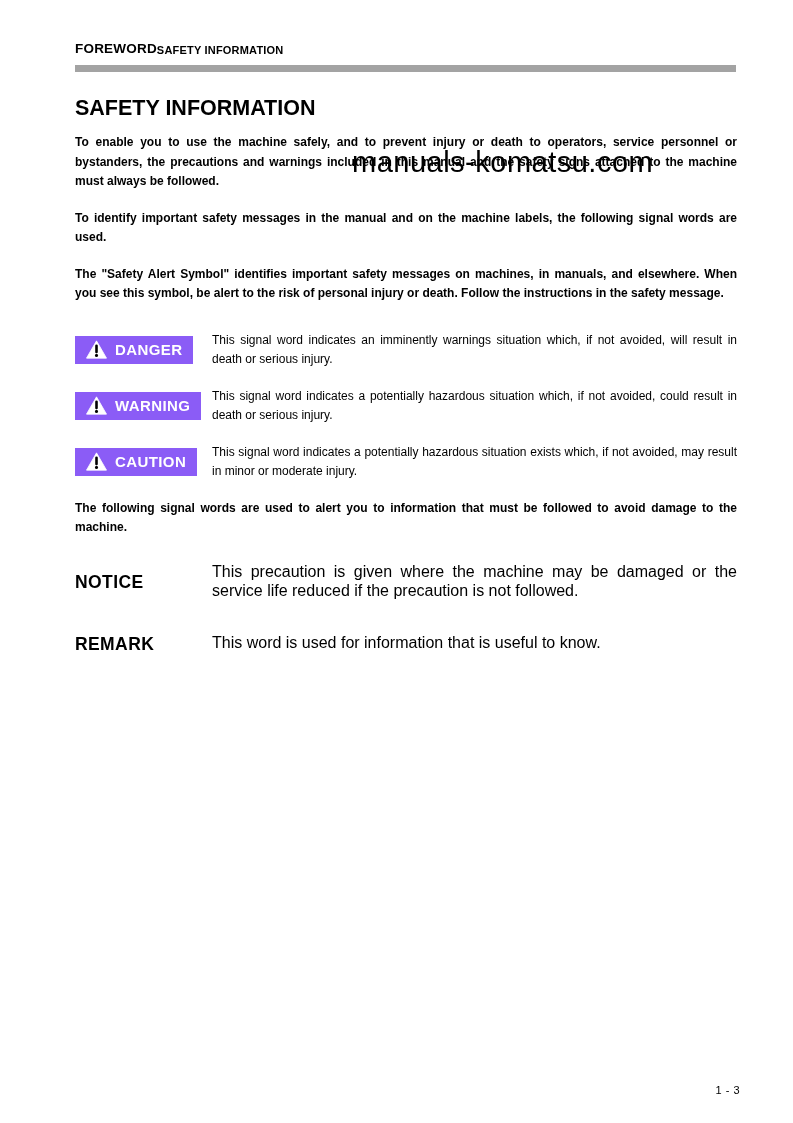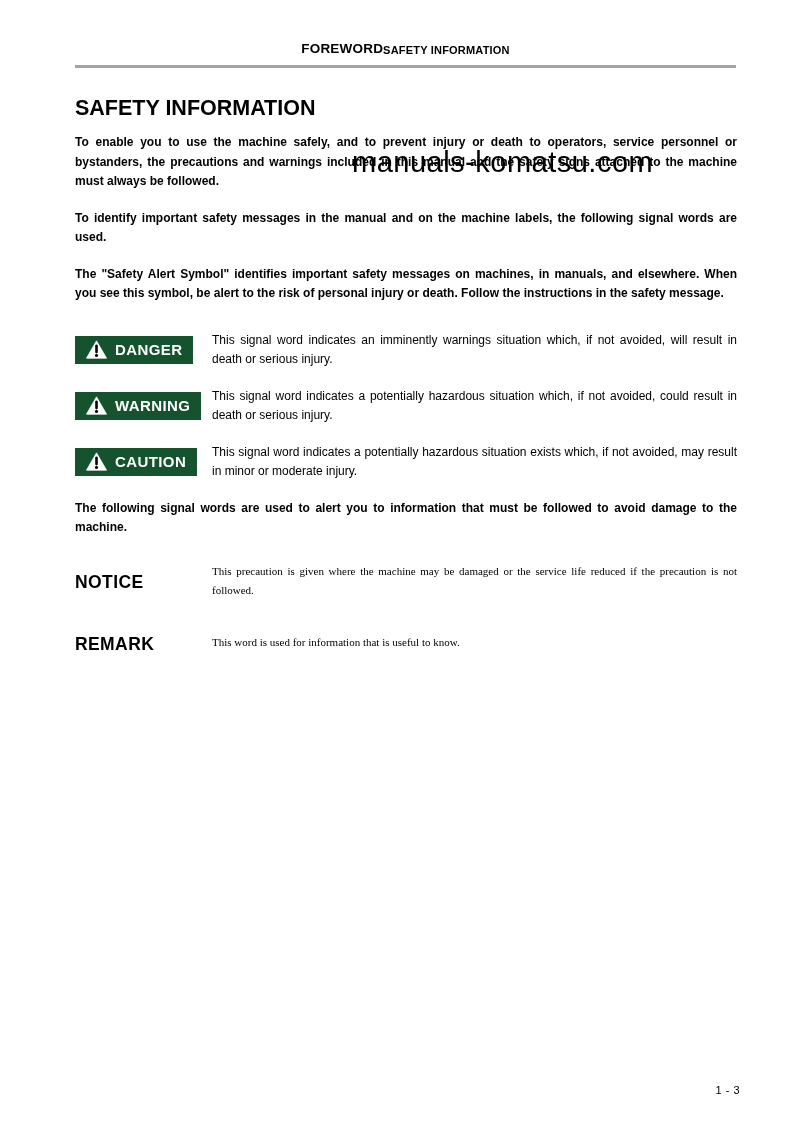--- a/index.html
+++ b/index.html
@@ -11,23 +11,23 @@
     font-family: "Liberation Sans", sans-serif;
     color: #000000;
     overflow: hidden;
   }
   .header {
     position: absolute;
     left: 75px;
     right: 57px;
     top: 41px;
     display: flex;
-    justify-content: center;
+    justify-content: flex-start;
     align-items: flex-end;
-    border-bottom: 3px solid #a3a3a3;
+    border-bottom: 7px solid #a3a3a3;
     padding-bottom: 9px;
   }
   .header-left {
     font-size: 13.5px;
     font-weight: bold;
     letter-spacing: 0.2px;
   }
   .header-right {
     font-size: 11px;
     font-weight: bold;
@@ -62,21 +62,21 @@
   .signal-badge-col {
     flex: 0 0 137px;
     width: 137px;
     padding-top: 5px;
   }
   .signal-badge {
     display: inline-flex;
     align-items: center;
     justify-content: center;
     gap: 8px;
-    background: #14532d;
+    background: #8b5cf6;
     color: #ffffff;
     height: 28px;
     padding: 0 11px;
     min-width: 96px;
     font-size: 15px;
     font-weight: bold;
     letter-spacing: 0.4px;
     box-sizing: border-box;
   }
   .signal-text {
@@ -95,24 +95,23 @@
     width: 137px;
     padding-top: 2px;
   }
   .note-label {
     font-size: 17.5px;
     font-weight: bold;
     letter-spacing: 0.4px;
   }
   .note-text {
     flex: 1;
-    font-size: 11px;
+    font-size: 16px;
     line-height: 19.5px;
     text-align: justify;
-    font-family: Liberation Serif, serif;
   }
   .notes-section { margin-top: 6px; }
   .note-row.remark { margin-top: 31px; }
   .watermark {
     position: absolute;
     left: 352px;
     top: 146px;
     font-size: 29px;
     letter-spacing: 0.5px;
     color: #000000;

